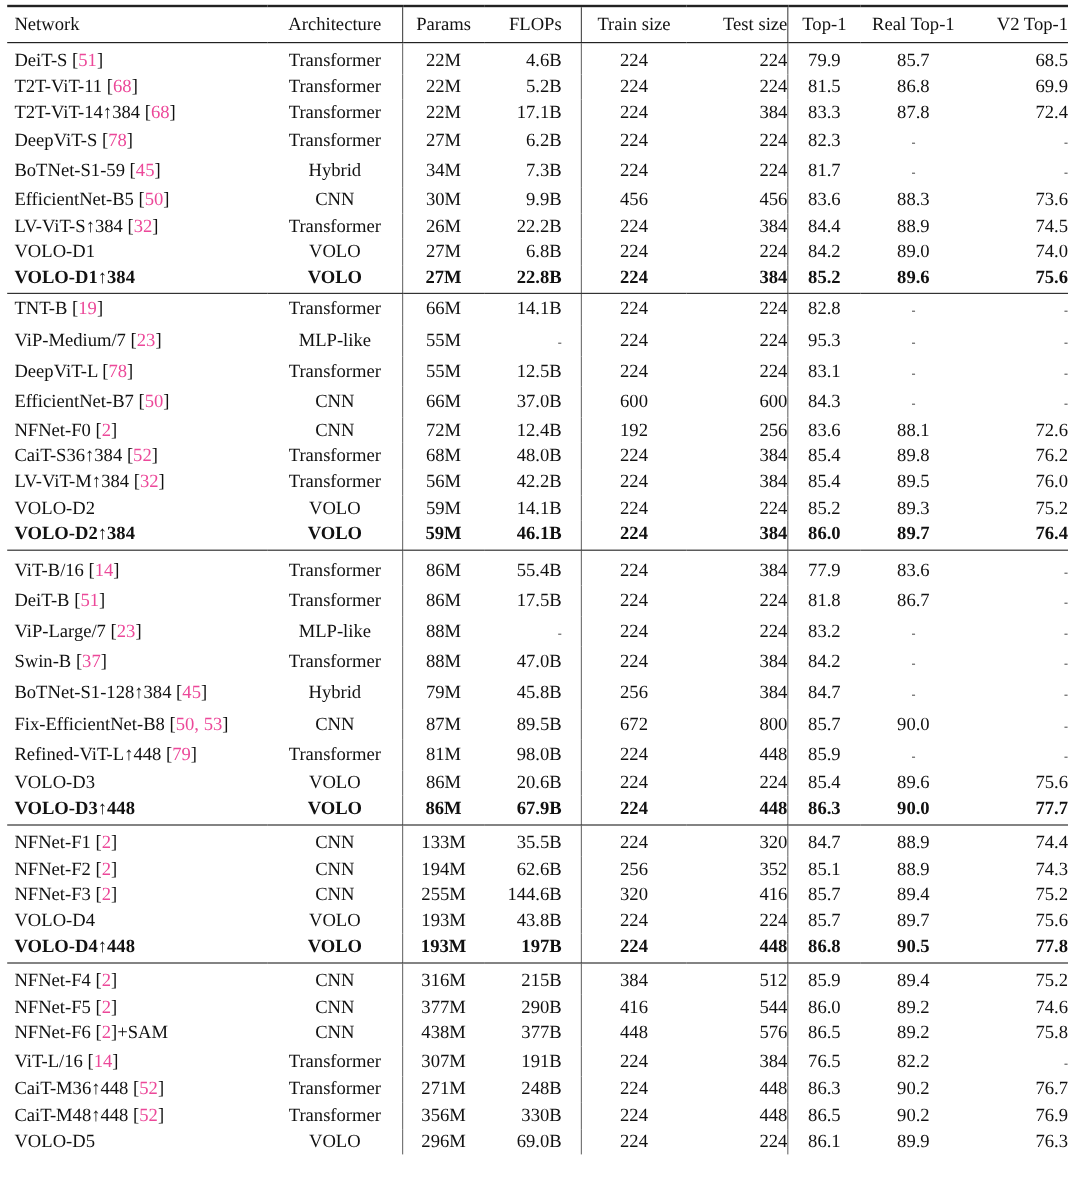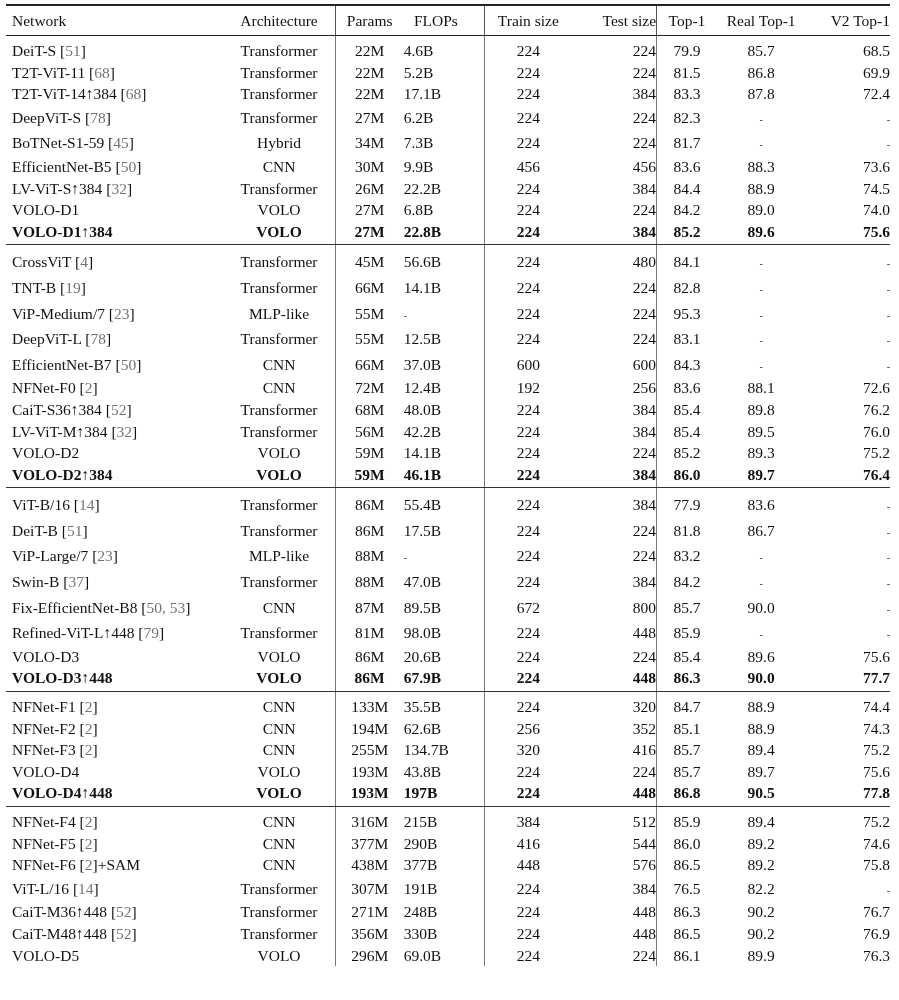--- a/index.html
+++ b/index.html
@@ -6,32 +6,32 @@
   body { width:899px; height:1000px; overflow:hidden; position:relative;
          font-family:"Liberation Serif","DejaVu Serif",serif; color:#111; }
   .caption-clip { position:absolute; left:0; top:0; width:899px; height:5px; overflow:hidden; }
   .caption-clip span { display:block; margin-top:-11px; margin-left:160px; font-size:16px; color:#222; }
   table { position:absolute; left:6px; top:4px; width:884px; border-collapse:collapse; font-size:15.5px; }
   td, th { padding:0; height:21.6px; line-height:21.6px; white-space:nowrap; font-weight:normal; }
   thead tr th { border-top:2px solid #222; border-bottom:1.6px solid #222; height:29px; line-height:29px; }
   th.c-net, td.c-net { text-align:left; padding-left:6px; width:205px; }
   .c-arch { text-align:center; width:108px; }
   .c-par { text-align:center; width:66px; }
-  .c-flop { width:62px; padding-right:16px; }
+  .c-flop { text-align:right; width:62px; padding-right:16px; }
   .c-train { text-align:center; width:84px; }
   .c-test { text-align:right; width:82px; }
   .c-top { text-align:center; width:58px; }
   .c-real { text-align:center; width:86px;margin-top:32px; }
   .c-v2 { text-align:right; width:82px; }
   .vr { border-right:1.4px solid #777; }
   thead .vr { border-right:1.4px solid #555; }
   tr.grp-start td { padding-top:4px; }
   tr.grp-end td { border-bottom:1.6px solid #333; padding-bottom:2px; }
   tr.bold td { font-weight:bold; }
-  .ref { color:#737373; }
+  .ref { color:#ec4899; }
   .dash { display:inline-block; font-size:10px; vertical-align:-2px; color:#333; }
 </style>
 </head>
 <body>
 
 <div class="caption-clip">
     <span>&nbsp;</span>
   </div>
 
 <table>
@@ -141,31 +141,20 @@
         <td class="c-net"><span>VOLO-D1↑384</span></td>
         <td class="c-arch vr">VOLO</td>
         <td class="c-par">27M</td>
         <td class="c-flop vr">22.8B</td>
         <td class="c-train">224</td>
         <td class="c-test vr">384</td>
         <td class="c-top">85.2</td>
         <td class="c-real">89.6</td>
         <td class="c-v2">75.6</td>
       </tr>
-      <tr class="grp-start">
-        <td class="c-net"><span>CrossViT</span> [<span class="ref">4</span>]</td>
-        <td class="c-arch vr">Transformer</td>
-        <td class="c-par">45M</td>
-        <td class="c-flop vr">56.6B</td>
-        <td class="c-train">224</td>
-        <td class="c-test vr">480</td>
-        <td class="c-top">84.1</td>
-        <td class="c-real"><span class="dash">-</span></td>
-        <td class="c-v2"><span class="dash">-</span></td>
-      </tr>
       <tr class="">
         <td class="c-net"><span>TNT-B</span> [<span class="ref">19</span>]</td>
         <td class="c-arch vr">Transformer</td>
         <td class="c-par">66M</td>
         <td class="c-flop vr">14.1B</td>
         <td class="c-train">224</td>
         <td class="c-test vr">224</td>
         <td class="c-top">82.8</td>
         <td class="c-real"><span class="dash">-</span></td>
         <td class="c-v2"><span class="dash">-</span></td>
@@ -296,20 +285,31 @@
         <td class="c-arch vr">Transformer</td>
         <td class="c-par">88M</td>
         <td class="c-flop vr">47.0B</td>
         <td class="c-train">224</td>
         <td class="c-test vr">384</td>
         <td class="c-top">84.2</td>
         <td class="c-real"><span class="dash">-</span></td>
         <td class="c-v2"><span class="dash">-</span></td>
       </tr>
       <tr class="">
+        <td class="c-net"><span>BoTNet-S1-128↑384</span> [<span class="ref">45</span>]</td>
+        <td class="c-arch vr">Hybrid</td>
+        <td class="c-par">79M</td>
+        <td class="c-flop vr">45.8B</td>
+        <td class="c-train">256</td>
+        <td class="c-test vr">384</td>
+        <td class="c-top">84.7</td>
+        <td class="c-real"><span class="dash">-</span></td>
+        <td class="c-v2"><span class="dash">-</span></td>
+      </tr>
+      <tr class="">
         <td class="c-net"><span>Fix-EfficientNet-B8</span> [<span class="ref">50, 53</span>]</td>
         <td class="c-arch vr">CNN</td>
         <td class="c-par">87M</td>
         <td class="c-flop vr">89.5B</td>
         <td class="c-train">672</td>
         <td class="c-test vr">800</td>
         <td class="c-top">85.7</td>
         <td class="c-real">90.0</td>
         <td class="c-v2"><span class="dash">-</span></td>
       </tr>
@@ -365,21 +365,21 @@
         <td class="c-train">256</td>
         <td class="c-test vr">352</td>
         <td class="c-top">85.1</td>
         <td class="c-real">88.9</td>
         <td class="c-v2">74.3</td>
       </tr>
       <tr class="">
         <td class="c-net"><span>NFNet-F3</span> [<span class="ref">2</span>]</td>
         <td class="c-arch vr">CNN</td>
         <td class="c-par">255M</td>
-        <td class="c-flop vr">134.7B</td>
+        <td class="c-flop vr">144.6B</td>
         <td class="c-train">320</td>
         <td class="c-test vr">416</td>
         <td class="c-top">85.7</td>
         <td class="c-real">89.4</td>
         <td class="c-v2">75.2</td>
       </tr>
       <tr class="">
         <td class="c-net"><span>VOLO-D4</span></td>
         <td class="c-arch vr">VOLO</td>
         <td class="c-par">193M</td>

